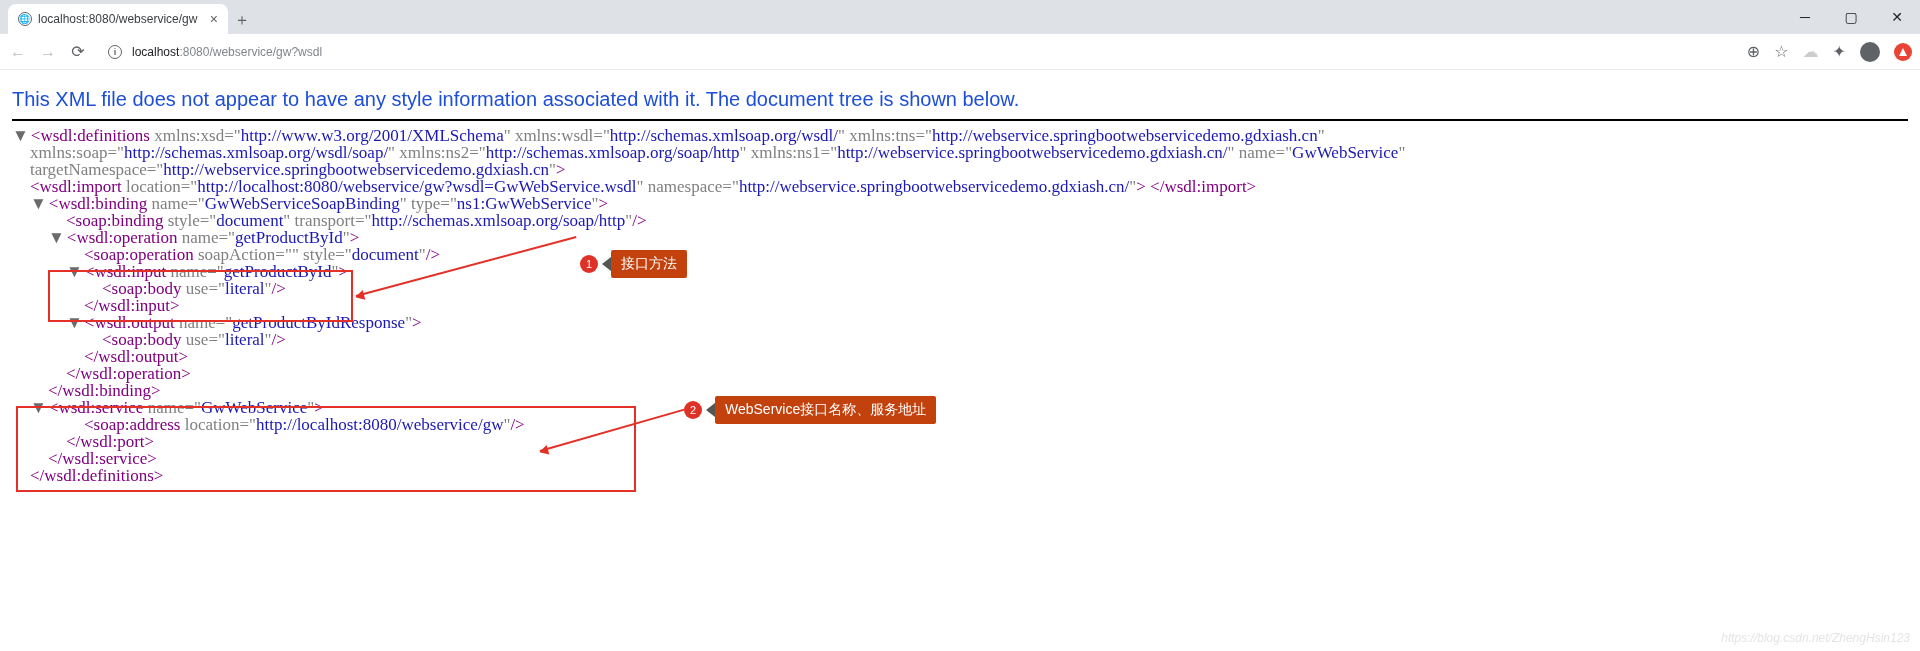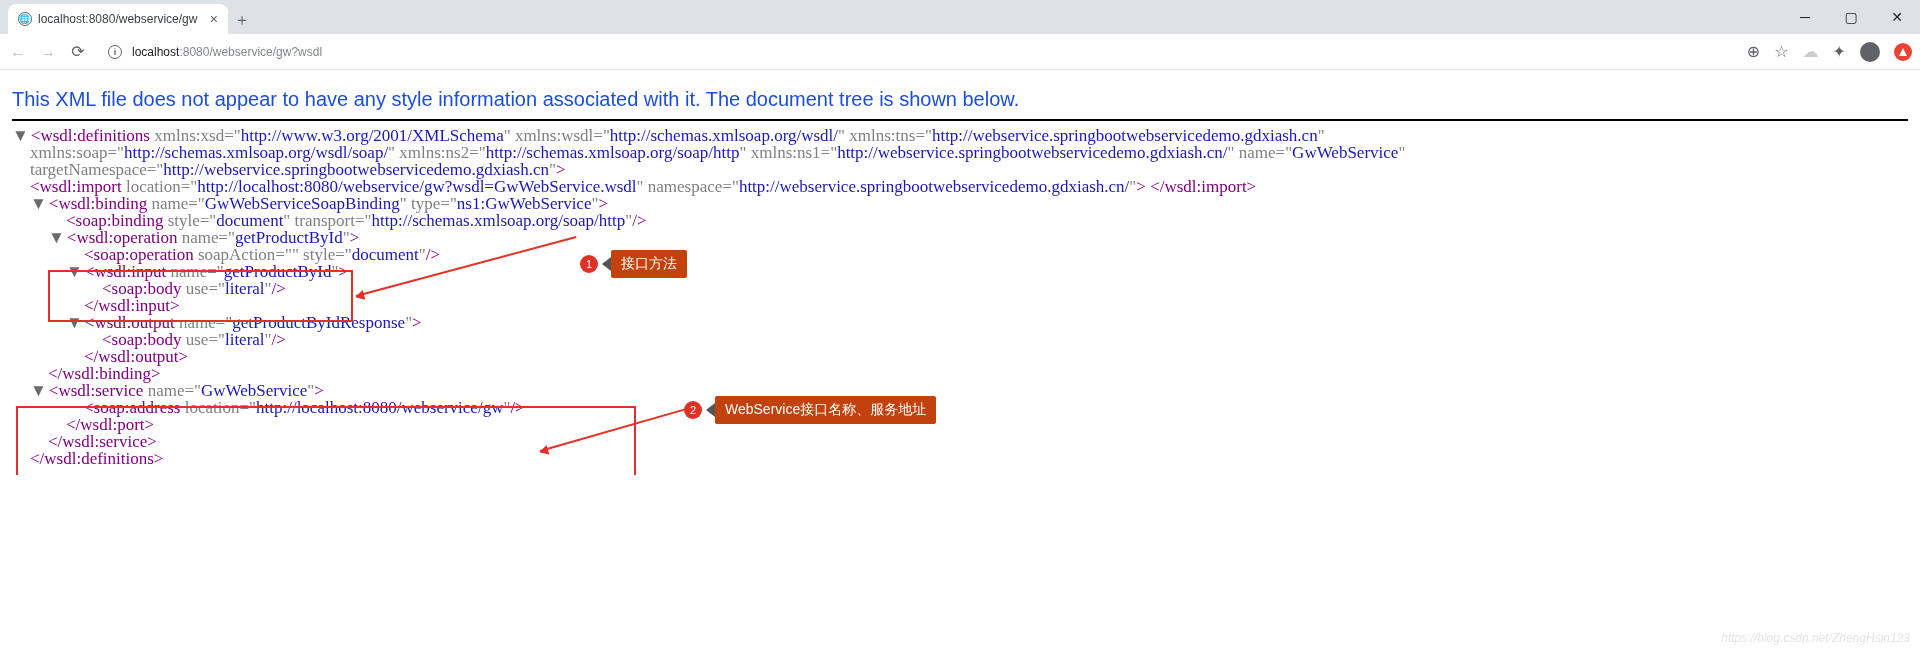--- a/index.html
+++ b/index.html
@@ -107,20 +107,21 @@
     <span class="row i1"><span class="tri">▼</span><span class="p">&lt;wsdl:binding</span> <span class="g">name="</span><span class="b">GwWebServiceSoapBinding</span><span class="g">"</span> <span class="g">type="</span><span class="b">ns1:GwWebService</span><span class="g">"</span><span class="p">&gt;</span></span>
     <span class="row i3"><span class="p">&lt;soap:binding</span> <span class="g">style="</span><span class="b">document</span><span class="g">"</span> <span class="g">transport="</span><span class="b">http://schemas.xmlsoap.org/soap/http</span><span class="g">"</span><span class="p">/&gt;</span></span>
     <span class="row i2"><span class="tri">▼</span><span class="p">&lt;wsdl:operation</span> <span class="g">name="</span><span class="b">getProductById</span><span class="g">"</span><span class="p">&gt;</span></span>
     <span class="row i4"><span class="p">&lt;soap:operation</span> <span class="g">soapAction=""</span> <span class="g">style="</span><span class="b">document</span><span class="g">"</span><span class="p">/&gt;</span></span>
     <span class="row i3"><span class="tri">▼</span><span class="p">&lt;wsdl:input</span> <span class="g">name="</span><span class="b">getProductById</span><span class="g">"</span><span class="p">&gt;</span></span>
     <span class="row i5"><span class="p">&lt;soap:body</span> <span class="g">use="</span><span class="b">literal</span><span class="g">"</span><span class="p">/&gt;</span></span>
     <span class="row i4"><span class="p">&lt;/wsdl:input&gt;</span></span>
     <span class="row i3"><span class="tri">▼</span><span class="p">&lt;wsdl:output</span> <span class="g">name="</span><span class="b">getProductByIdResponse</span><span class="g">"</span><span class="p">&gt;</span></span>
     <span class="row i5"><span class="p">&lt;soap:body</span> <span class="g">use="</span><span class="b">literal</span><span class="g">"</span><span class="p">/&gt;</span></span>
     <span class="row i4"><span class="p">&lt;/wsdl:output&gt;</span></span>
+    <span class="row i3"><span class="p">&lt;/wsdl:operation&gt;</span></span>
     <span class="row i2"><span class="p">&lt;/wsdl:binding&gt;</span></span>
     <span class="row i1"><span class="tri">▼</span><span class="p">&lt;wsdl:service</span> <span class="g">name="</span><span class="b">GwWebService</span><span class="g">"</span><span class="p">&gt;</span></span>
     <span class="row i4"><span class="p">&lt;soap:address</span> <span class="g">location="</span><span class="b">http://localhost:8080/webservice/gw</span><span class="g">"</span><span class="p">/&gt;</span></span>
     <span class="row i3"><span class="p">&lt;/wsdl:port&gt;</span></span>
     <span class="row i2"><span class="p">&lt;/wsdl:service&gt;</span></span>
     <span class="row i1"><span class="p">&lt;/wsdl:definitions&gt;</span></span>
   </div>
 
   <div class="box" style="left:48px; top:200px; width:305px; height:52px;"></div>
   <div class="box" style="left:16px; top:336px; width:620px; height:86px;"></div>

